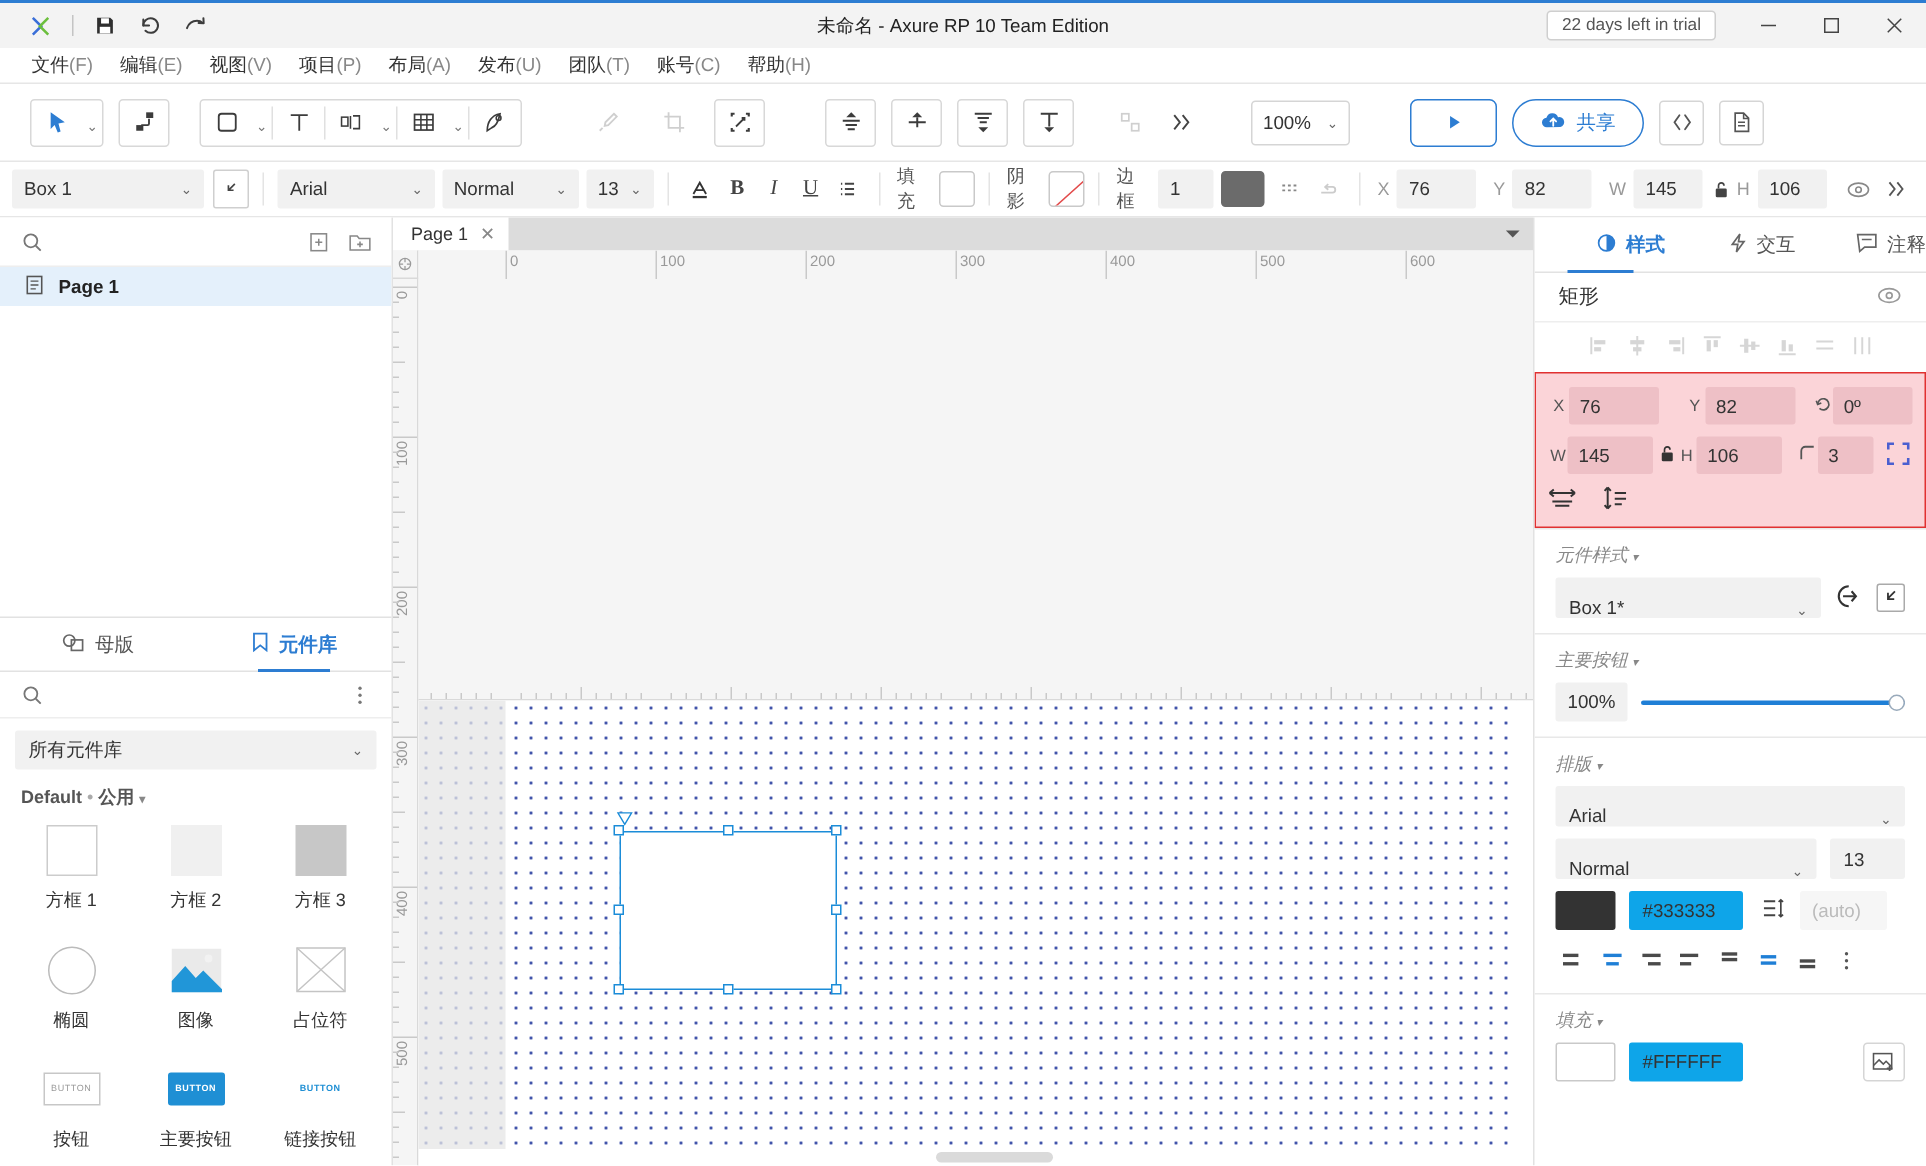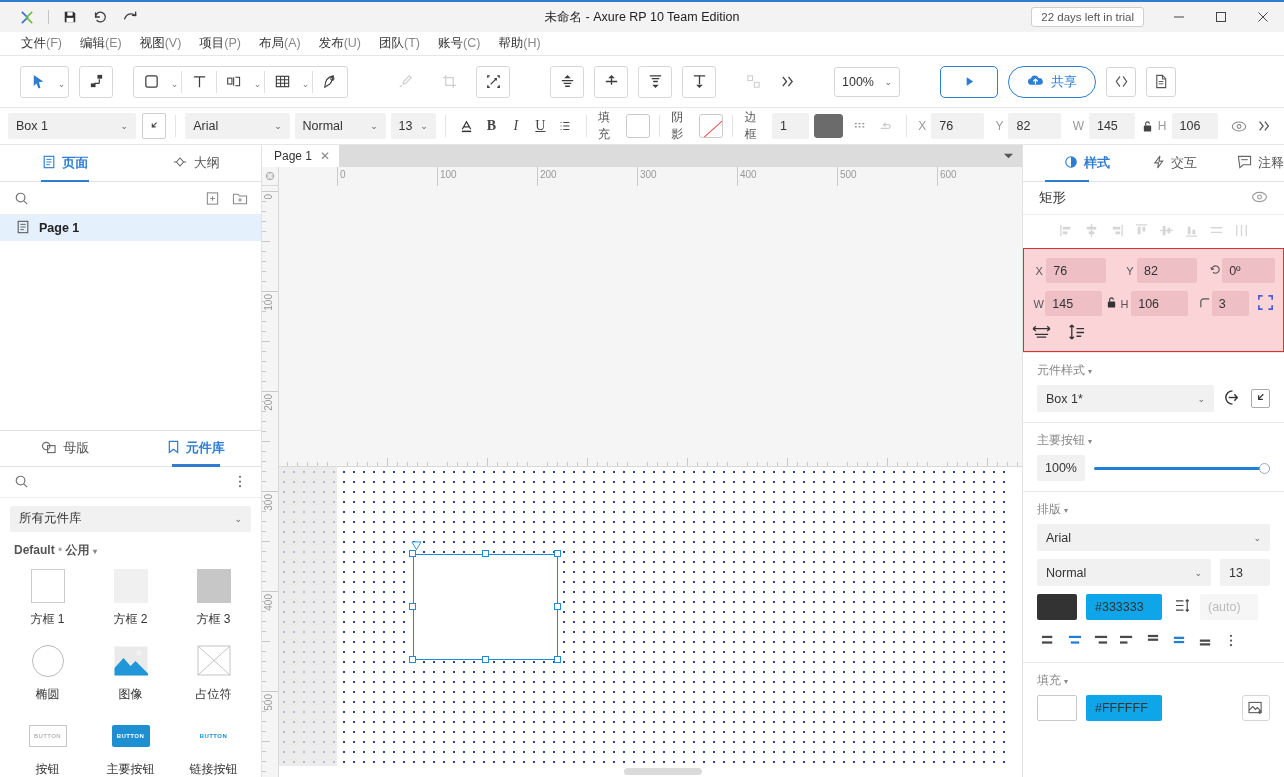--- a/index.html
+++ b/index.html
@@ -171,23 +171,23 @@
   .rname .eye{ margin-left:auto; color:#999; cursor:pointer; }
   .alignrow{ height:33px; min-height:33px; display:flex; align-items:center; justify-content:center;
              gap:10px; }
   .alignrow .ai{ color:#d6d6d6; cursor:default; }
   .geo{ background:#fbd4d8; border:1.6px solid #e03131; padding:9px 8px 8px 8px; }
   .georow{ display:flex; align-items:center; gap:0; margin-bottom:8px; }
   .glabel{ font-size:11px; color:#555; width:15px; text-align:center; }
   .gfield{ width:62px; height:25px; background:#eec0c6; border-radius:2px; display:flex;
            align-items:center; padding:0 7px; font-size:12.5px; color:#333; cursor:text; }
   .sect{ border-top:1px solid #e8e8e8; padding:9px 14px 10px 14px; }
-  .sect-hd{ font-size:12px; color:#888; margin-bottom:6px; cursor:pointer; }
+  .sect-hd{ font-size:12px; color:#888; margin-bottom:6px; cursor:pointer;font-style:italic; }
   .sect-hd .cv{ font-size:8px; margin-left:3px; }
-  .rsel{ height:27px; background:#f1f1f1; border-radius:2px; display:flex; align-items:center;
+  .rsel{ height:27px; background:#f1f1f1; border-radius:2px; display:flex; align-items:flex-end;
          justify-content:space-between; padding:0 9px; font-size:12.5px; color:#333; cursor:pointer;}
   .rowflex{ display:flex; align-items:center; gap:9px; }
   .opac-val{ width:48px; height:26px; background:#f1f1f1; border-radius:2px; display:flex;
              align-items:center; justify-content:center; font-size:12.5px; color:#333;}
   .slider{ flex:1; height:18px; position:relative; cursor:pointer;}
   .slider .track{ position:absolute; top:8px; left:0; right:0; height:3px; background:#1f7fd6;
                   border-radius:2px;}
   .slider .knob{ position:absolute; right:0; top:4px; width:11px; height:11px; border-radius:50%;
                  background:#fff; border:1.6px solid #9ab; }
   .colorsw{ width:40px; height:26px; background:#333; border-radius:2px; cursor:pointer; }
@@ -538,40 +538,20 @@
     <div class="pbtn">
       <svg width="14" height="14" viewBox="0 0 16 16">
           <path d="M3 3l4 5-4 5M9 3l4 5-4 5" stroke="#555" stroke-width="1.4" fill="none"></path>
         </svg>
     </div>
   </div>
 
   <div class="bodyrow">
 
     <div class="left">
-      <div class="ltabs">
-        <div class="ltab active">
-          <span>
-            <svg width="14" height="14" viewBox="0 0 16 16">
-                <rect x="2.5" y="1.5" width="11" height="13" stroke="#2d7dd2" stroke-width="1.3" fill="none"></rect>
-                <path d="M5 5h6M5 8h6M5 11h4" stroke="#2d7dd2" stroke-width="1.1"></path>
-              </svg>
-          </span>
-          <span>页面</span>
-        </div>
-        <div class="ltab">
-          <span>
-            <svg width="16" height="14" viewBox="0 0 18 14">
-                <path d="M5 7L9 2.5 13 7 9 11.5z" stroke="#666" stroke-width="1.2" fill="none"></path>
-                <path d="M2 7h3M13 7h3" stroke="#666" stroke-width="1.2"></path>
-              </svg>
-          </span>
-          <span>大纲</span>
-        </div>
-      </div>
       <div class="lsearchrow">
         <span class="mini-btn">
           <svg width="15" height="15" viewBox="0 0 16 16">
               <circle cx="7" cy="7" r="4.6" stroke="#777" stroke-width="1.3" fill="none"></circle>
               <path d="M10.5 10.5L14 14" stroke="#777" stroke-width="1.3"></path>
             </svg>
         </span>
         <span class="sp">
           <span class="mini-btn">
             <svg width="15" height="15" viewBox="0 0 16 16">

